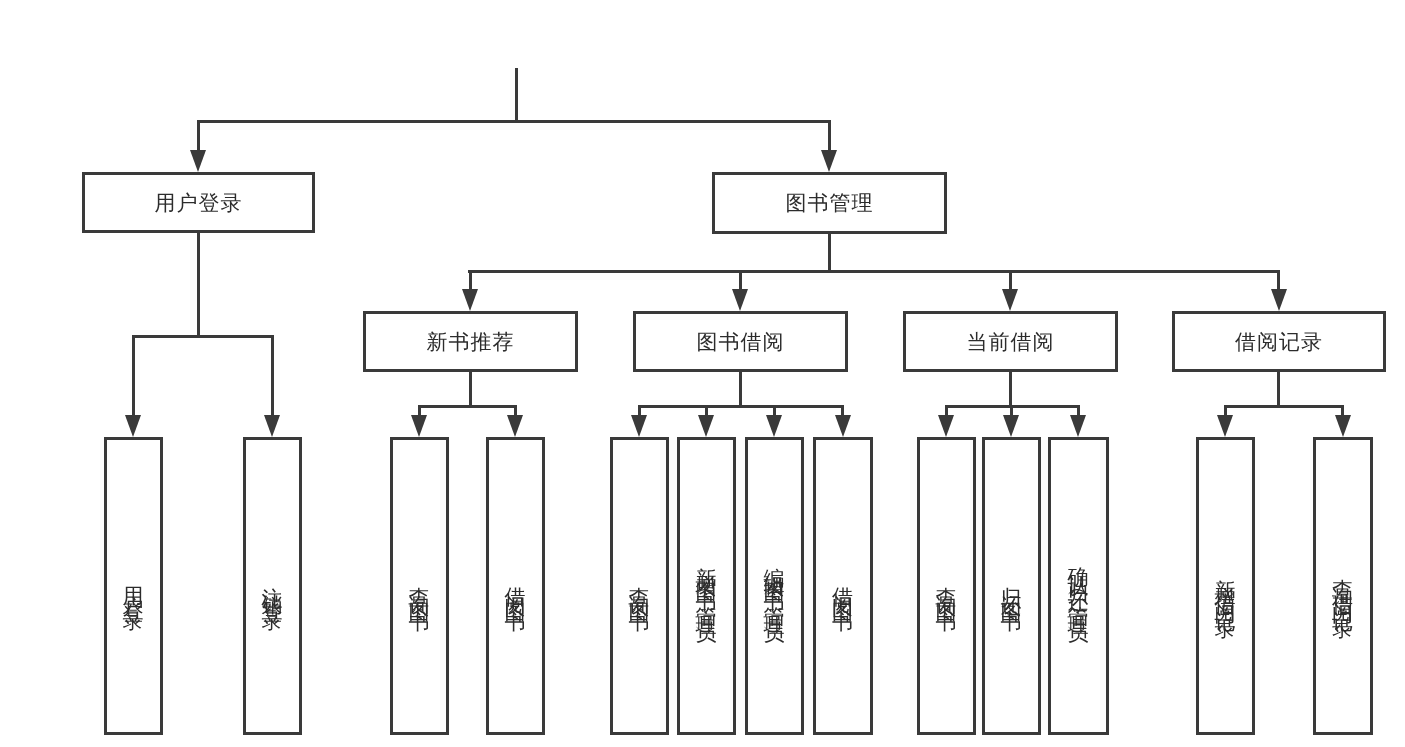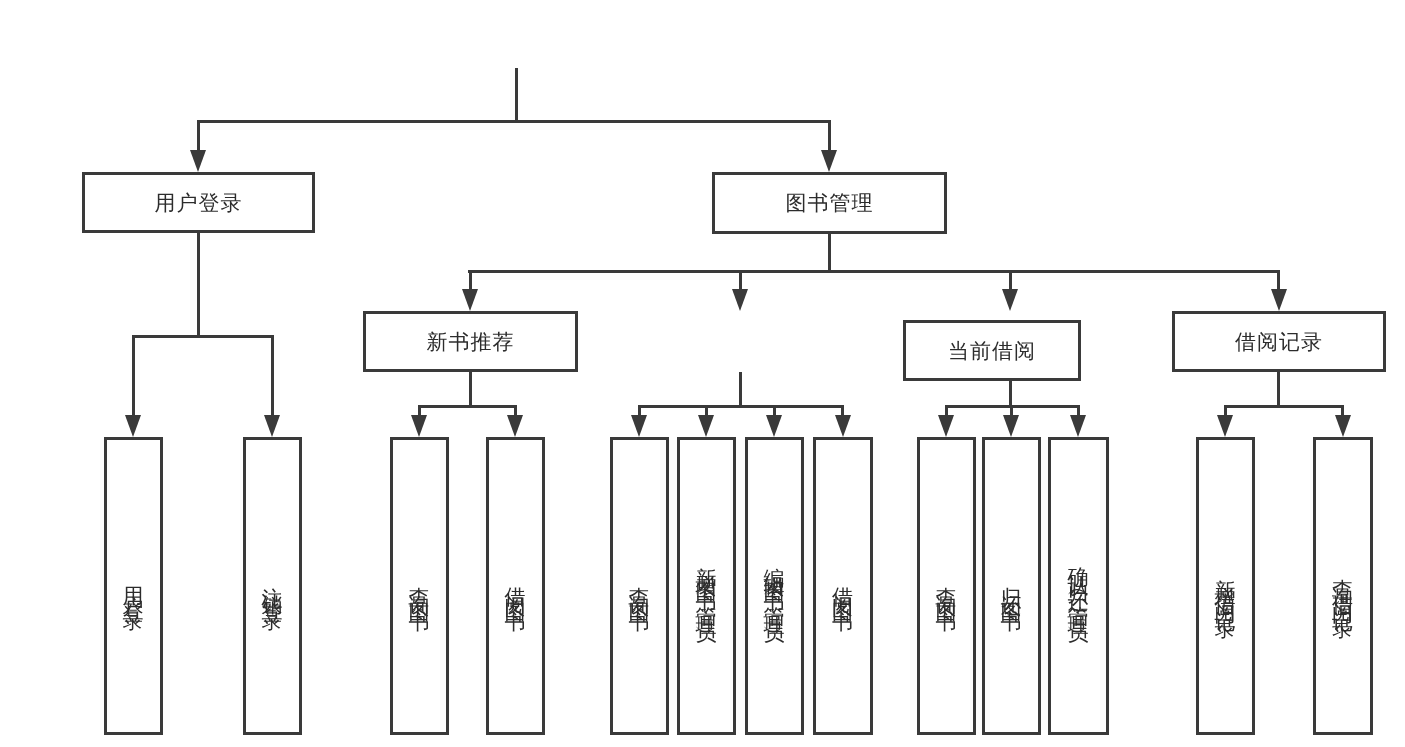--- a/index.html
+++ b/index.html
@@ -99,21 +99,24 @@
   <div class="vline" style="left:739px; top:270px; height:21px;"></div>
   <div class="arrow" style="left:732px; top:289px;"></div>
   <div class="vline" style="left:1009px; top:270px; height:21px;"></div>
   <div class="arrow" style="left:1002px; top:289px;"></div>
   <div class="vline" style="left:1277px; top:270px; height:21px;"></div>
   <div class="arrow" style="left:1271px; top:289px;"></div>
 
   <div class="box" style="left:363px; top:311px; width:215px; height:61px;">
     <span>新书推荐</span>
   </div>
-  <div class="box" style="left:903px; top:320px; width:178px; height:61px;">
+  <div class="box" style="left:633px; top:311px; width:215px; height:61px;">
+    <span>图书借阅</span>
+  </div>
+  <div class="box" style="left:903px; top:311px; width:215px; height:61px;">
     <span>当前借阅</span>
   </div>
   <div class="box" style="left:1172px; top:311px; width:214px; height:61px;">
     <span>借阅记录</span>
   </div>
 
   <div class="vline" style="left:469px; top:372px; height:36px;"></div>
   <div class="hline" style="left:418px; top:405px; width:98px;"></div>
   <div class="vline" style="left:418px; top:405px; height:12px;"></div>
   <div class="arrow" style="left:411px; top:415px;"></div>

